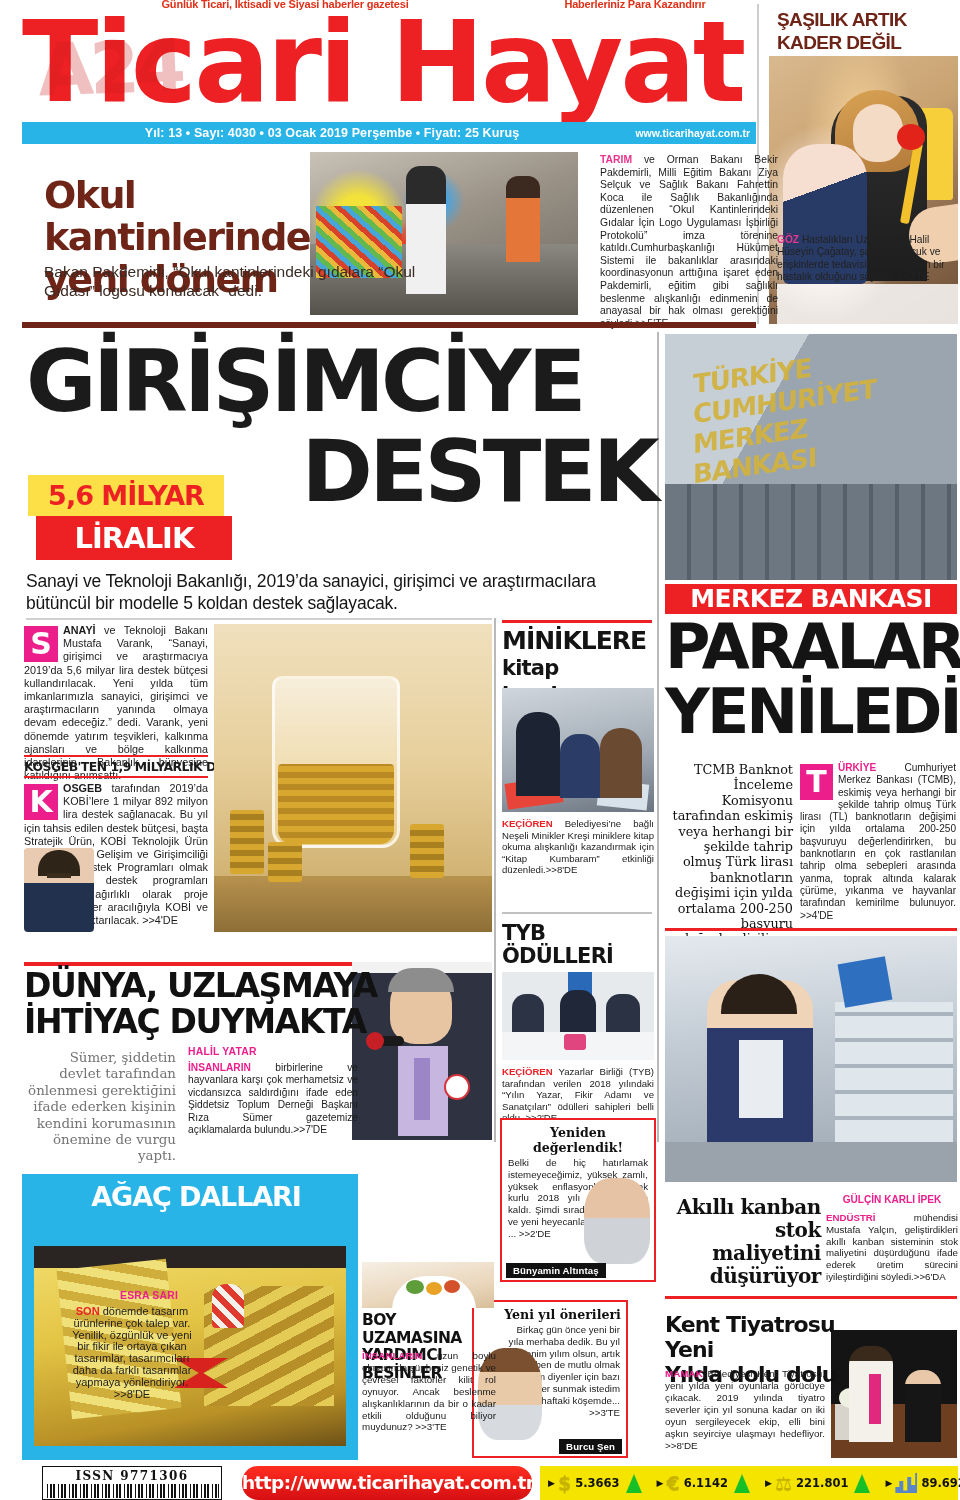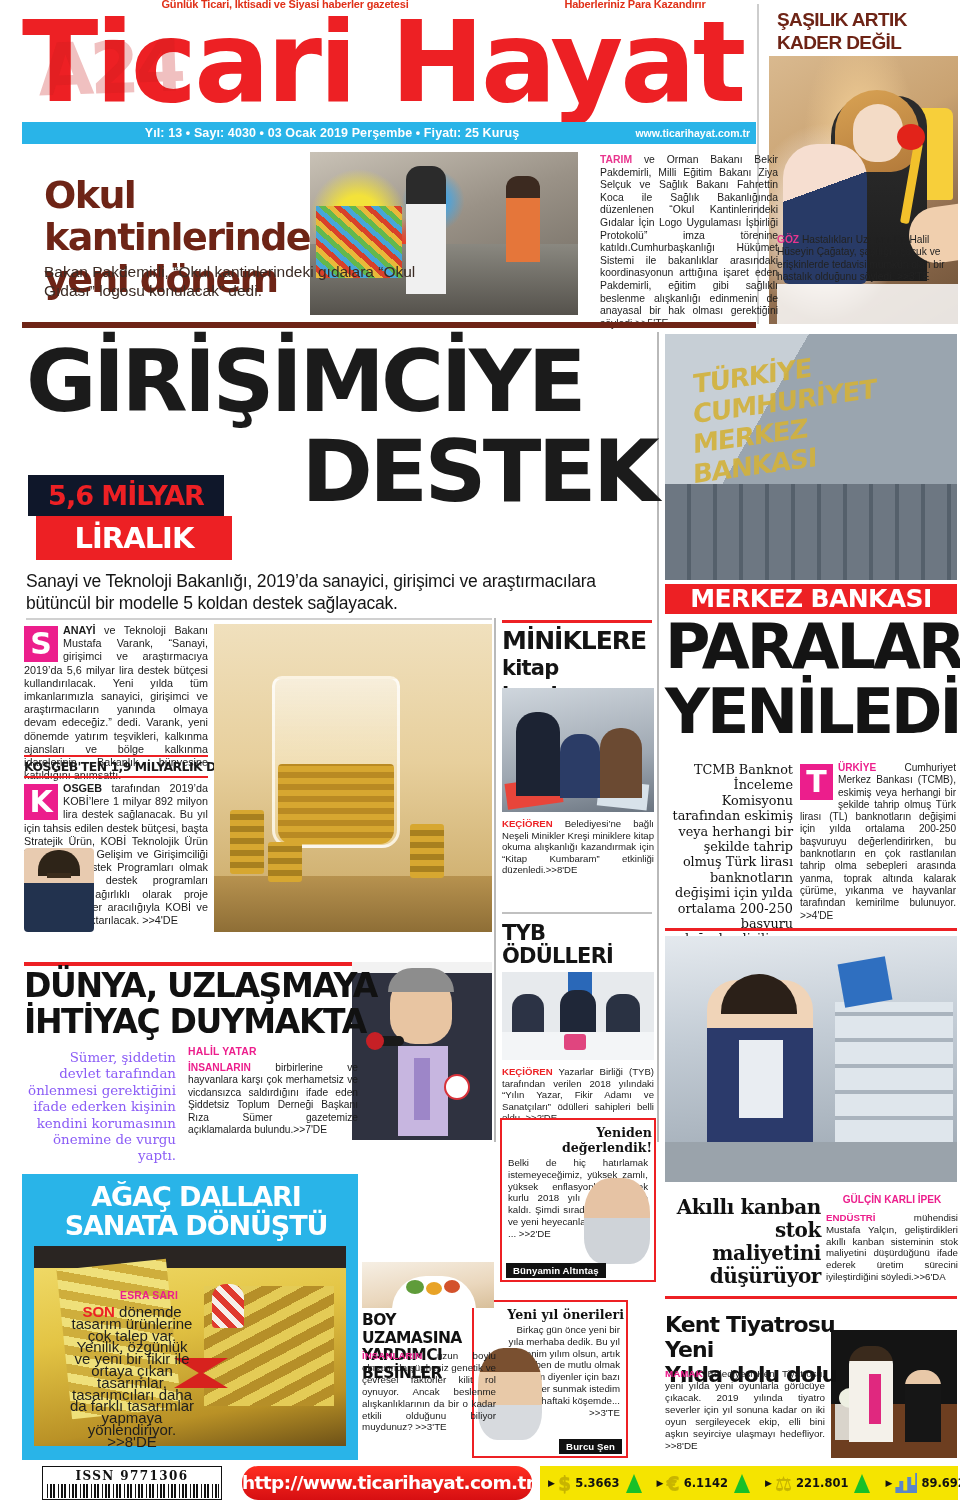--- a/index.html
+++ b/index.html
@@ -161,21 +161,21 @@
   }
   .main-head .l2 { display:block; text-align:right; }
   .badge {
     position:absolute; left:26px; top:473px; width:196px; height:85px; background:#ffffff;
     border:2px solid #ffffff;
   }
   .badge .b1 {
     position:absolute; left:0; top:0; width:196px; height:41px;
     color:#ed2024; font-family:"DejaVu Sans", sans-serif; font-weight:bold;
     font-size:27px; line-height:41px; text-align:center; letter-spacing:-1px;
-    background:#0f172a;
+    background:#fde047;
   }
   .badge .b2 {
     position:absolute; left:8px; top:41px; width:196px; height:44px;
     background:#ed2024; color:#fff; font-family:"DejaVu Sans", sans-serif; font-weight:bold;
     font-size:29px; line-height:44px; text-align:center; letter-spacing:-1px;
   }
   .main-sub {
     position:absolute; left:26px; top:570px; width:620px;
     font-size:17.5px; color:#151515; line-height:22px; letter-spacing:-0.2px;
   }
@@ -277,21 +277,21 @@
   .tyb-cap {
     position:absolute; left:502px; top:1066px; width:152px;
     font-size:9.6px; line-height:11.6px; color:#1c1c1c; text-align:justify;
   }
   .tyb-cap b { color:#ed2024; }
 
   
   .colbox { position:absolute; border:2px solid #ed2024; background:#fff; overflow:hidden; }
   .colbox .cb-title {
     font-family:"DejaVu Serif", serif; font-weight:bold; font-size:12.6px;
-    text-align:right; color:#111; padding:5px 2px 2px;
+    text-align:center; color:#111; padding:5px 2px 2px;
   }
   .colbox .cb-text {
     font-size:9.7px; line-height:11.8px; color:#1b1b1b; padding:0 6px; text-align:justify;
   }
   .colbox .cb-name {
     position:absolute; bottom:2px; left:4px; background:#111; color:#fff;
     font-size:9.6px; font-weight:bold; padding:2px 7px; letter-spacing:0.1px;
   }
   .colbox .cb-face {
     position:absolute; border-radius:40% 40% 30% 30%;
@@ -308,21 +308,21 @@
   
   .dunya-rule { position:absolute; left:24px; top:962px; width:466px; height:4px; background:#ed2024; }
   .dunya-head {
     position:absolute; left:24px; top:968px; width:400px;
     font-family:"DejaVu Sans", sans-serif; font-weight:bold; color:#111;
     font-size:33px; line-height:36px; letter-spacing:-1.4px;
   }
   .dunya-lead {
     position:absolute; left:24px; top:1050px; width:152px;
     font-family:"DejaVu Serif", serif;
-    font-size:13.4px; line-height:16.4px; color:#8b5cf6; text-align:right;
+    font-size:13.4px; line-height:16.4px; color:#737373; text-align:right;
   }
   .dunya-byline {
     position:absolute; left:188px; top:1046px; width:170px;
     font-size:10.4px; font-weight:bold; color:#ec1e8c; letter-spacing:0.2px;
   }
   .dunya-body {
     position:absolute; left:188px; top:1062px; width:170px;
     font-size:10.2px; line-height:12.4px; color:#1b1b1b; text-align:justify;
   }
   .dunya-body b { color:#ec1e8c; }
@@ -360,21 +360,21 @@
     clip-path:polygon(0 0,46% 50%,0 100%,100% 100%,54% 50%,100% 0); }
   .agac-photo .redcone { position:absolute; left:178px; top:38px; width:32px; height:44px;
     background:repeating-linear-gradient(45deg,#e03a2e 0 6px,#f6f0ea 6px 12px); border-radius:14px 14px 4px 4px; }
   .agac-photo .top-dark { position:absolute; left:0; top:0; width:312px; height:22px; background:#2a2522; }
   .agac-cap-name {
     position:absolute; left:52px; top:116px; width:150px;
     font-size:10.4px; font-weight:bold; color:#ec1e8c; letter-spacing:0.2px;
   }
   .agac-cap {
     position:absolute; left:46px; top:132px; width:128px;
-    font-size:15px; line-height:11.8px; color:#1e1e1e;
+    font-size:11px; line-height:11.8px; color:#1e1e1e;
   }
   .agac-cap b { color:#ed2024; }
   .boy-photo {
     position:absolute; left:362px; top:1262px; width:132px; height:46px;
     background:linear-gradient(170deg,#f6efe4 0%, #ead7bd 60%, #d8bf9a 100%); overflow:hidden;
   }
   .boy-photo .plate { position:absolute; left:30px; top:14px; width:84px; height:34px; background:#fff; border-radius:40px 40px 0 0; }
   .boy-photo .veg1 { position:absolute; left:44px; top:18px; width:18px; height:14px; background:#5f9c3a; border-radius:50%; }
   .boy-photo .veg2 { position:absolute; left:64px; top:20px; width:16px; height:13px; background:#e8a327; border-radius:50%; }
   .boy-photo .veg3 { position:absolute; left:82px; top:18px; width:16px; height:13px; background:#d3522c; border-radius:50%; }
@@ -674,21 +674,20 @@
     <span>DÜNYA, UZLAŞMAYA</span><br>
     <span>İHTİYAÇ DUYMAKTA</span>
   </div>
   <div class="dunya-lead">Sümer, şiddetin devlet tarafından önlenmesi gerektiğini ifade ederken kişinin kendini korumasının önemine de vurgu yaptı.</div>
   <div class="dunya-byline">HALİL YATAR</div>
   <div class="dunya-body"><b>İNSANLARIN</b><span> birbirlerine ve hayvanlara karşı çok merhametsiz ve vicdansızca saldırdığını ifade eden Şiddetsiz Toplum Derneği Başkanı Rıza Sümer gazetemize açıklamalarda bulundu.&gt;&gt;7'DE</span></div>
 
   <div class="agac-panel">
     <div class="agac-head">
       <span>AĞAÇ DALLARI</span><br>
-      <span>SANATA DÖNÜŞTÜ</span>
     </div>
     <div class="agac-photo">
       <div class="top-dark"></div>
       <div class="branch1"></div>
       <div class="branch2"></div>
       <div class="redcone"></div>
       <div class="redbow"></div>
     </div>
     <div class="agac-cap-name">ESRA SARI</div>
     <div class="agac-cap"><b>SON</b><span> dönemde tasarım ürünlerine çok talep var. Yenilik, özgünlük ve yeni bir fikir ile ortaya çıkan tasarımlar, tasarımcıları daha da farklı tasarımlar yapmaya yönlendiriyor. &gt;&gt;8'DE</span></div>

